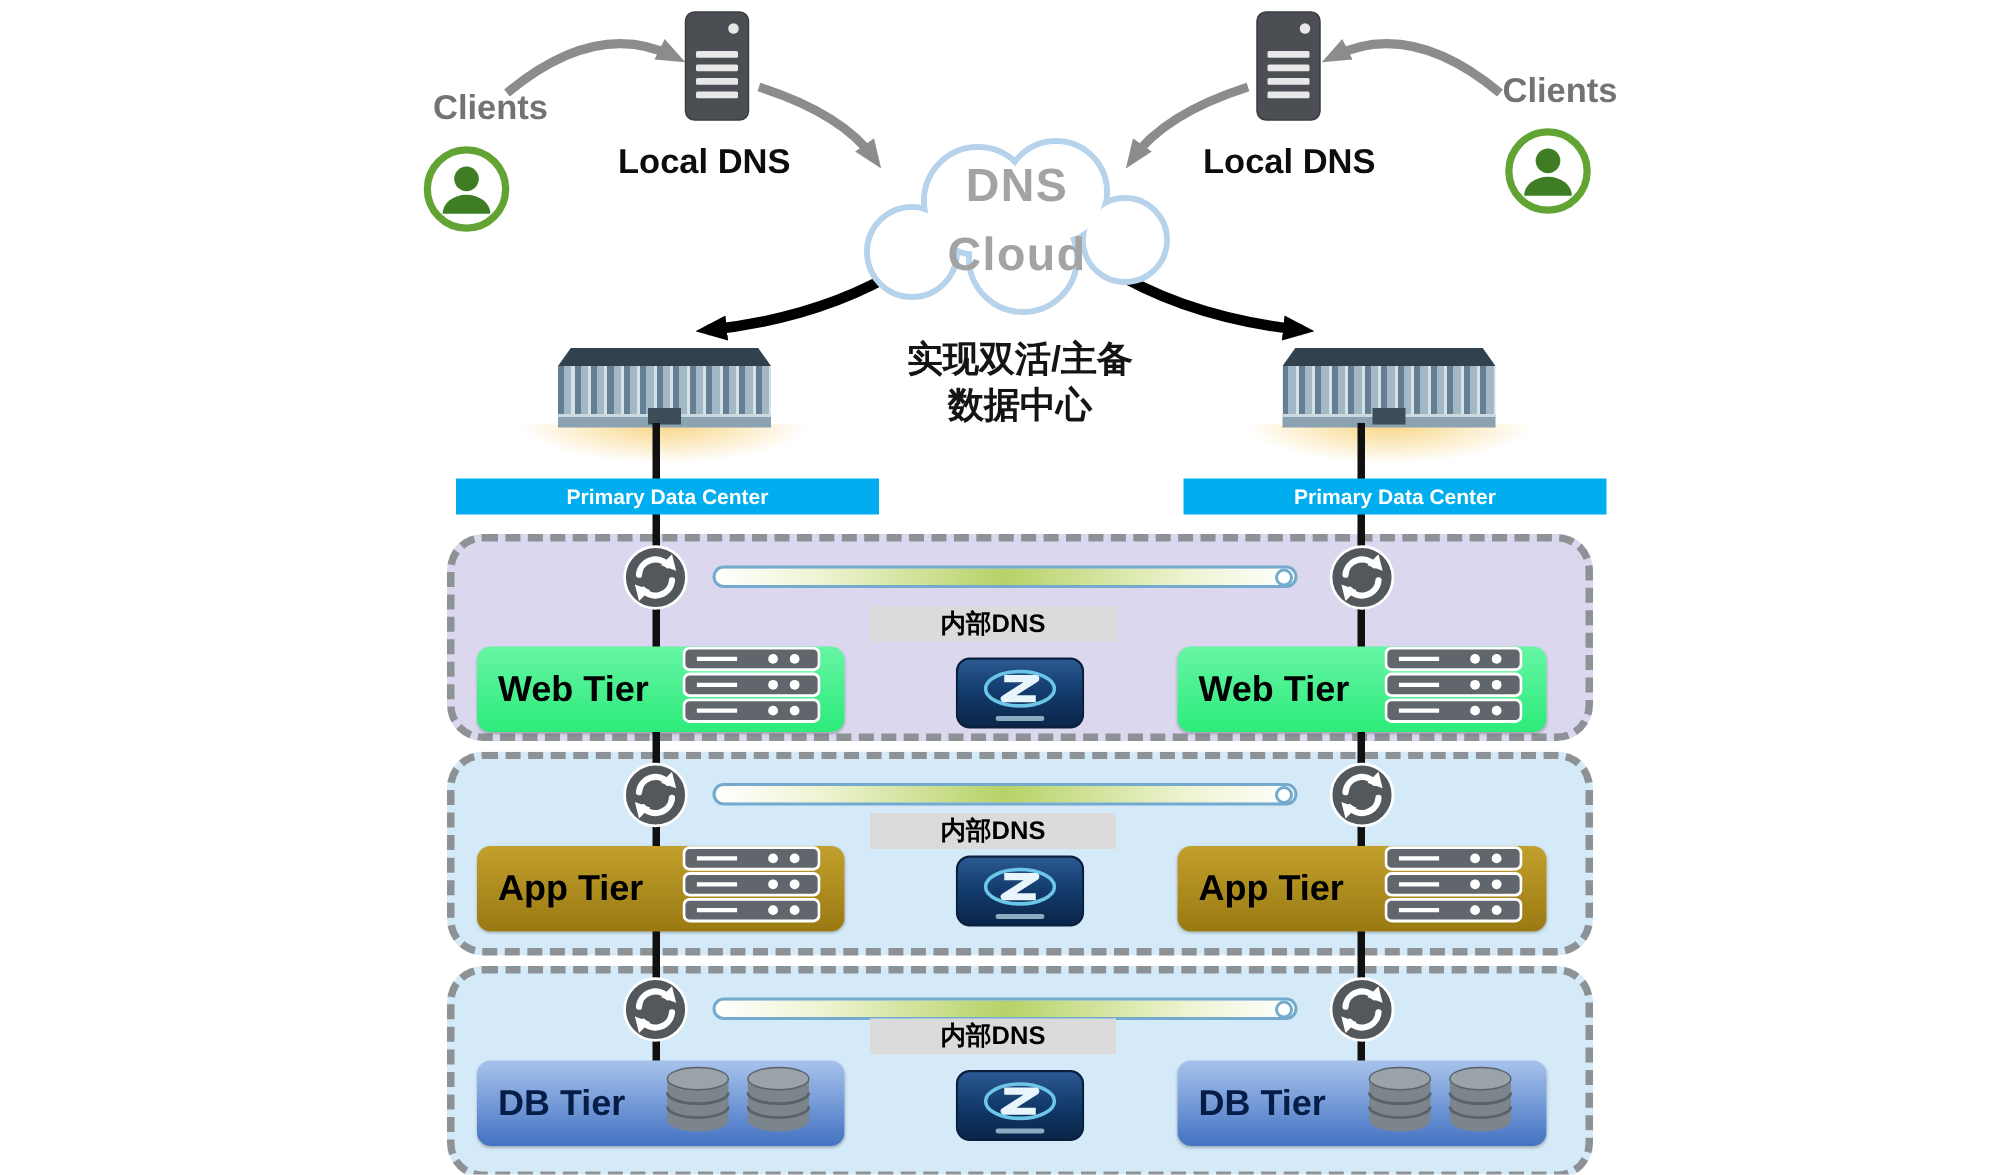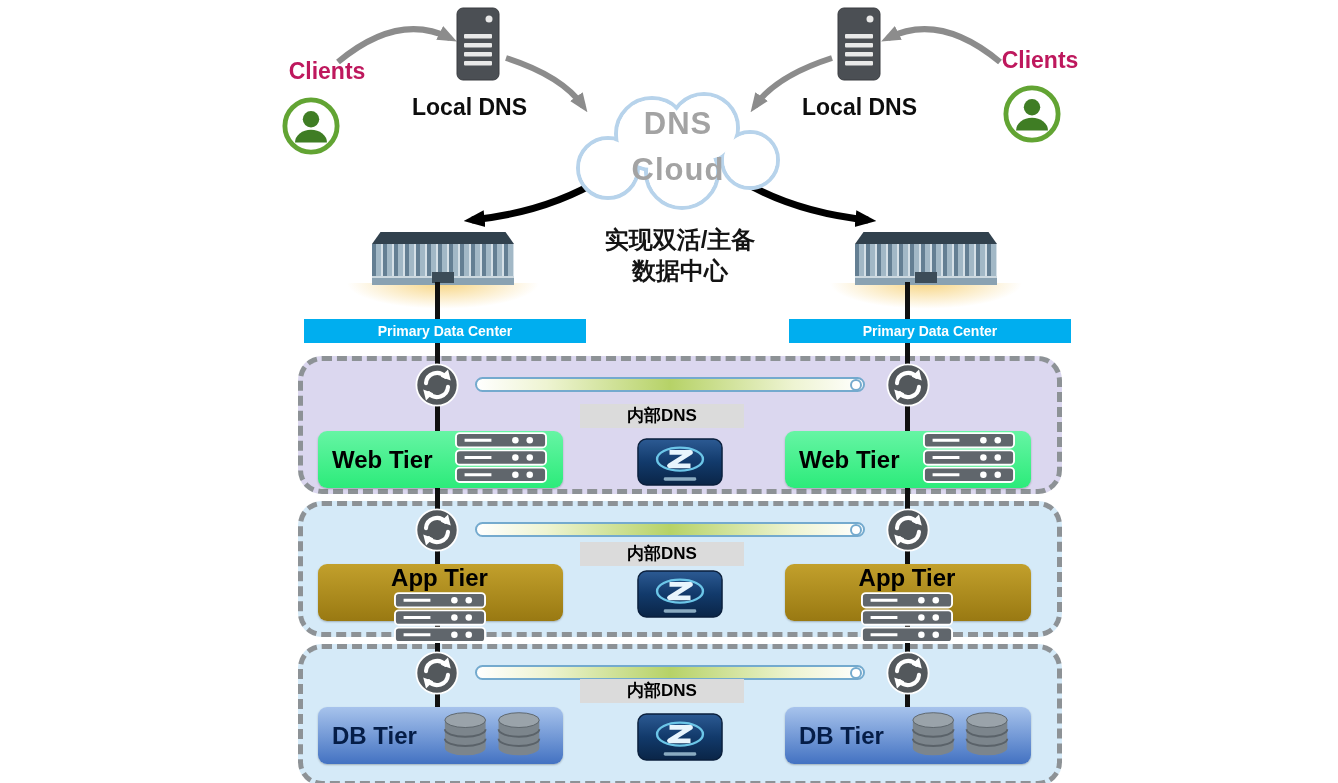--- a/index.html
+++ b/index.html
@@ -2,21 +2,21 @@
 <html><head>
 <meta charset="utf-8">
 <style>
   html,body{margin:0;padding:0;}
   body{width:1338px;height:783px;overflow:hidden;background:#ffffff;font-family:"Liberation Sans",sans-serif;}
   .canvas{position:relative;width:1338px;height:783px;background:#ffffff;}
   .abs{position:absolute;}
 
   
   .arrows-layer{position:absolute;left:0;top:0;z-index:1;pointer-events:none;}
-  .clients-label{font-weight:bold;font-size:23px;color:#be185d;text-align:center;}
+  .clients-label{font-weight:bold;font-size:23px;color:#737373;text-align:center;}
   .localdns-label{font-weight:bold;font-size:23px;color:#0d0d0d;text-align:left;}
   .cloud{z-index:1;}
   .cloud-text{position:absolute;width:100%;text-align:center;font-weight:bold;font-size:31px;color:#a3a3a3;letter-spacing:1px;}
   .cloud-l1{top:22px;}
   .cloud-l2{top:68px;}
   .caption{font-weight:bold;font-size:24px;color:#141414;text-align:center;line-height:31px;z-index:2;}
 
   
   .building{width:150px;height:80px;z-index:2;}
   .b-top{position:absolute;left:4px;top:6px;width:142px;height:12px;background:#31414d;clip-path:polygon(6% 0,94% 0,100% 100%,0 100%);}
@@ -48,21 +48,21 @@
   .dns-tag{position:absolute;left:277px;width:164px;height:24px;background:#dbdbdb;color:#000000;font-weight:bold;font-size:17px;text-align:center;line-height:24px;z-index:3;}
   .tier-web .dns-tag{top:43px;}
   .tier-app .dns-tag{top:36px;}
   .tier-db  .dns-tag{top:30px;}
 
   .tbox{position:absolute;height:57px;border-radius:9px;z-index:3;display:flex;align-items:center;justify-content:space-between;
         padding:0 16px 0 14px;box-sizing:border-box;box-shadow:0 1px 2px rgba(0,0,0,0.25);}
   .b-left{left:15px;width:245px;}
   .b-right{left:482px;width:246px;}
   .tier-web .tbox{top:70px;background:linear-gradient(180deg,#66f5a4,#2ceb7a);}
-  .tier-app .tbox{top:58px;background:linear-gradient(180deg,#c2a02c,#997912);flex-direction:column;}
+  .tier-app .tbox{top:58px;background:linear-gradient(180deg,#c2a02c,#997912);}
   .tier-db  .tbox{top:58px;background:linear-gradient(180deg,#a7c3ec,#4372c2);}
   .tlab{font-weight:bold;font-size:24px;color:#000000;}
   .tier-db .tlab{color:#051d47;}
 
   .appliance{position:absolute;left:334px;width:86px;height:48px;z-index:3;}
   .tier-web .appliance{top:77px;}
   .tier-app .appliance{top:64px;}
   .tier-db  .appliance{top:64px;}
 </style>
 </head>

